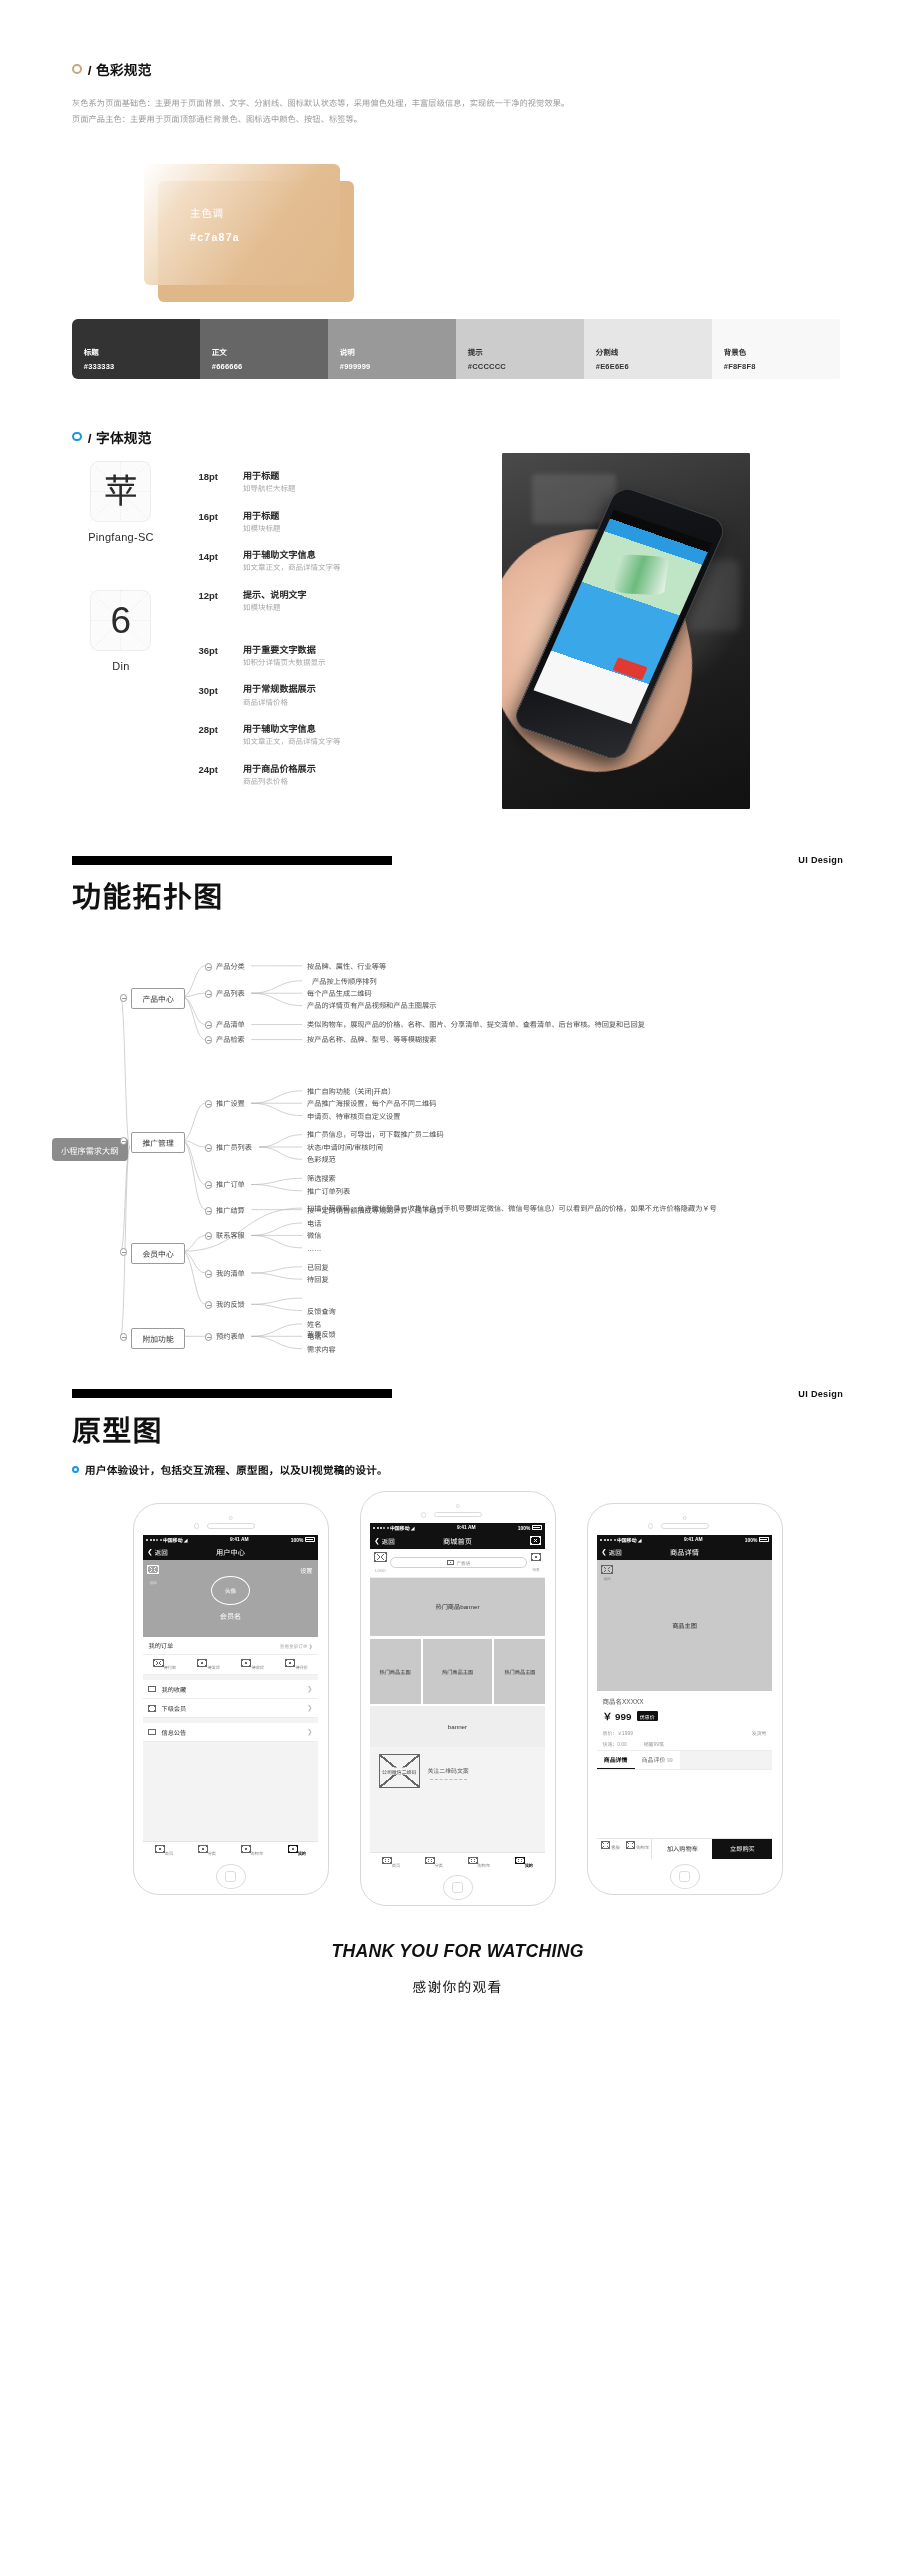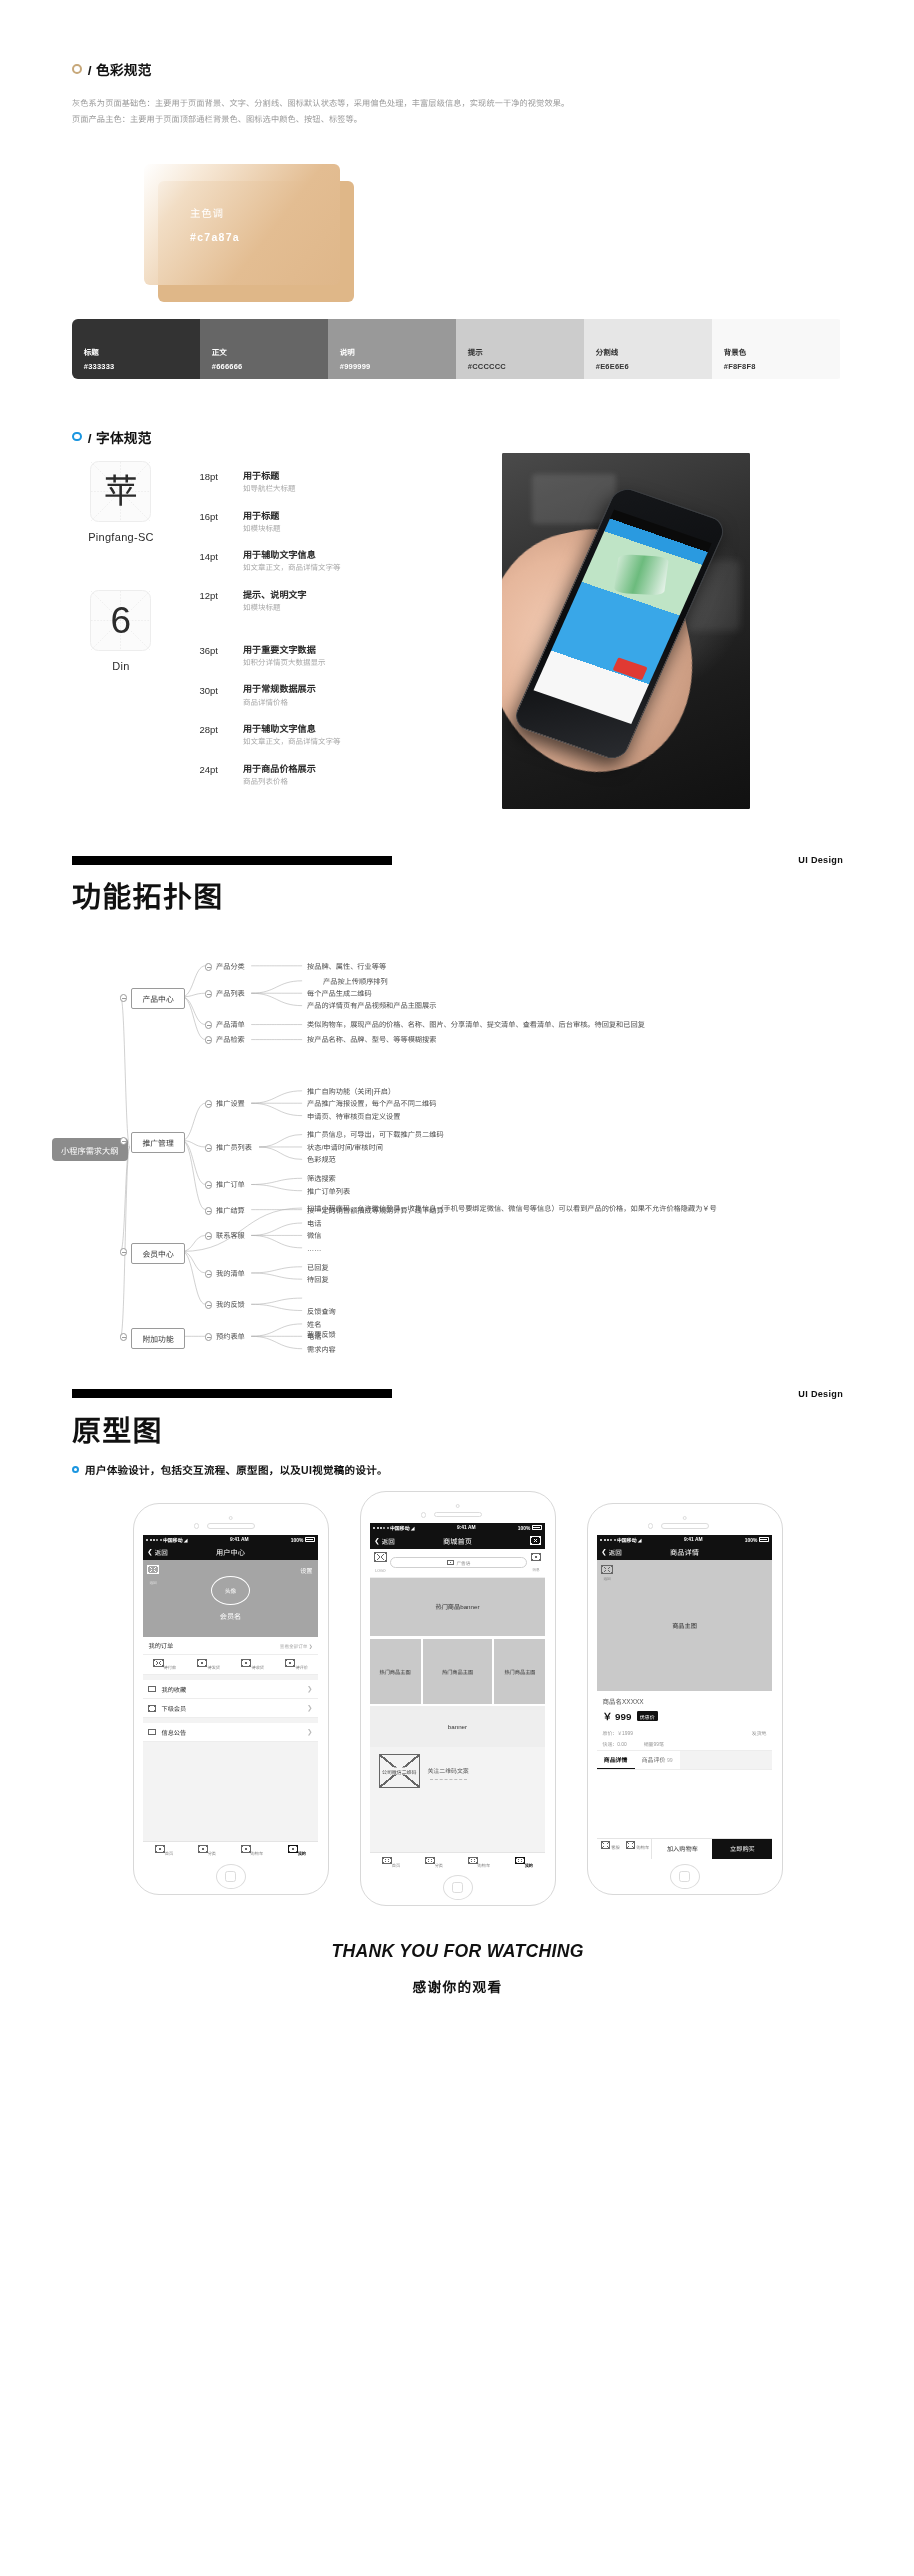--- a/index.html
+++ b/index.html
@@ -94,21 +94,21 @@
     font-family: "Liberation Sans", "DejaVu Sans", sans-serif;
   }
   .glyph-box .glyph.num { font-size: 37px; font-weight: 300;}
   .font-name {
     text-align: center; width: 98px; margin-left: 0px;
     font-size: 11px; color: #2b2b2b; margin-top: 9.1px; letter-spacing: 0.3px;
   }
   .size-row { display: flex; margin-bottom: 13.7px; }
   .size-pt {
     width: 60px; text-align: right; padding-right: 25px;
-    font-size: 9.5px; font-weight: 400; color: #2b2b2b; padding-top: 1.3px;
+    font-size: 9.5px; font-weight: 700; color: #2b2b2b; padding-top: 1.3px;
   }
   .size-use  { font-size: 9.1px; font-weight: 700; color: #2b2b2b; line-height: 1.45;}
   .size-note { font-size: 7.5px; color: #a8a8a8; line-height: 1.7; }
 
   .photo {
     width: 248px; height: 356px;
     margin-left: 11.8px;
     background:
       radial-gradient(ellipse 60% 45% at 62% 40%, rgba(120,120,120,.55) 0%, rgba(0,0,0,0) 60%),
       linear-gradient(160deg,#4a4a4a 0%, #2e2e2e 35%, #1b1b1b 70%, #111 100%);
@@ -265,21 +265,21 @@
   .tabs2 .t{ padding:3.9px 7.2px; font-size:5.9px; color:#666;}
   .tabs2 .t.on{ color:#111; font-weight:700; border-bottom:1.3px solid #111;}
   .buybar{ display:flex; align-items:stretch; border-top:0.7px solid #e4e4e4; height:21px;}
   .buybar .ic{ width:27.4px; text-align:center; font-size:4.2px;color:#888; padding-top:2.6px;}
   .buybar .ic .xbox{width:9.1px;height:7.2px;margin:0 auto 1.3px;}
   .buybar .b1{ flex:1; display:flex;align-items:center;justify-content:center; font-size:6.2px; border-left:0.7px solid #e4e4e4;}
   .buybar .b2{ flex:1; display:flex;align-items:center;justify-content:center; font-size:6.2px; background:#111;color:#fff;}
 
   
   .thanks { text-align:center; margin-top: 35px; font-size: 17.6px; font-weight: 800; font-style: italic; letter-spacing:0.3px; color:#111;}
-  .thanks-cn { text-align:center; margin-top: 14.4px; font-size: 13.7px; font-weight: 700; color:#111; letter-spacing: 1.3px;}
+  .thanks-cn { text-align:center; margin-top: 14.4px; font-size: 13.7px; font-weight: 400; color:#111; letter-spacing: 1.3px;}
 </style>
 </head>
 <body>
 
 <div class="page">
 
   <div class="wrap" style="padding-top:34px;">
 
     <div class="sub-head" style="margin-top:25px;">
       <span class="bullet-ring"></span>
@@ -496,21 +496,21 @@
         <path d="M384,630 C423,630 423,649 462,649" fill="none" stroke="#b0b0b0" stroke-width="0.9"></path>
       </svg>
   <div class="mm-root" style="left: 52px; top: 213px;">小程序需求大纲</div>
       <div class="mm-circ" style="left: 120px; top: 69px;"></div>
       <div class="mm-box" style="left: 131px; top: 63px;">产品中心</div>
       <div class="mm-circ" style="left: 205px; top: 38px;"></div>
       <div class="mm-node" style="left: 216px; top: 38px;">产品分类</div>
       <div class="mm-node" style="left: 307px; top: 38px;">按品牌、属性、行业等等</div>
       <div class="mm-circ" style="left: 205px; top: 65px;"></div>
       <div class="mm-node" style="left: 216px; top: 65px;">产品列表</div>
-      <div class="mm-node" style="left: 323px; top: 53px; text-align: center;">产品按上传顺序排列</div>
+      <div class="mm-node" style="left: 312px; top: 53px; text-align: center;">产品按上传顺序排列</div>
       <div class="mm-node" style="left: 307px; top: 65px;">每个产品生成二维码</div>
       <div class="mm-node" style="left: 307px; top: 77px;">产品的详情页有产品视频和产品主图展示</div>
       <div class="mm-circ" style="left: 205px; top: 96px;"></div>
       <div class="mm-node" style="left: 216px; top: 96px;">产品清单</div>
       <div class="mm-node" style="left: 307px; top: 96px;">类似购物车，展现产品的价格、名称、图片、分享清单、提交清单、查看清单、后台审核。待回复和已回复</div>
       <div class="mm-circ" style="left: 205px; top: 111px;"></div>
       <div class="mm-node" style="left: 216px; top: 111px;">产品检索</div>
       <div class="mm-node" style="left: 307px; top: 111px;">按产品名称、品牌、型号、等等模糊搜索</div>
       <div class="mm-circ" style="left: 120px; top: 212px;"></div>
       <div class="mm-box" style="left: 131px; top: 207px;">推广管理</div>

